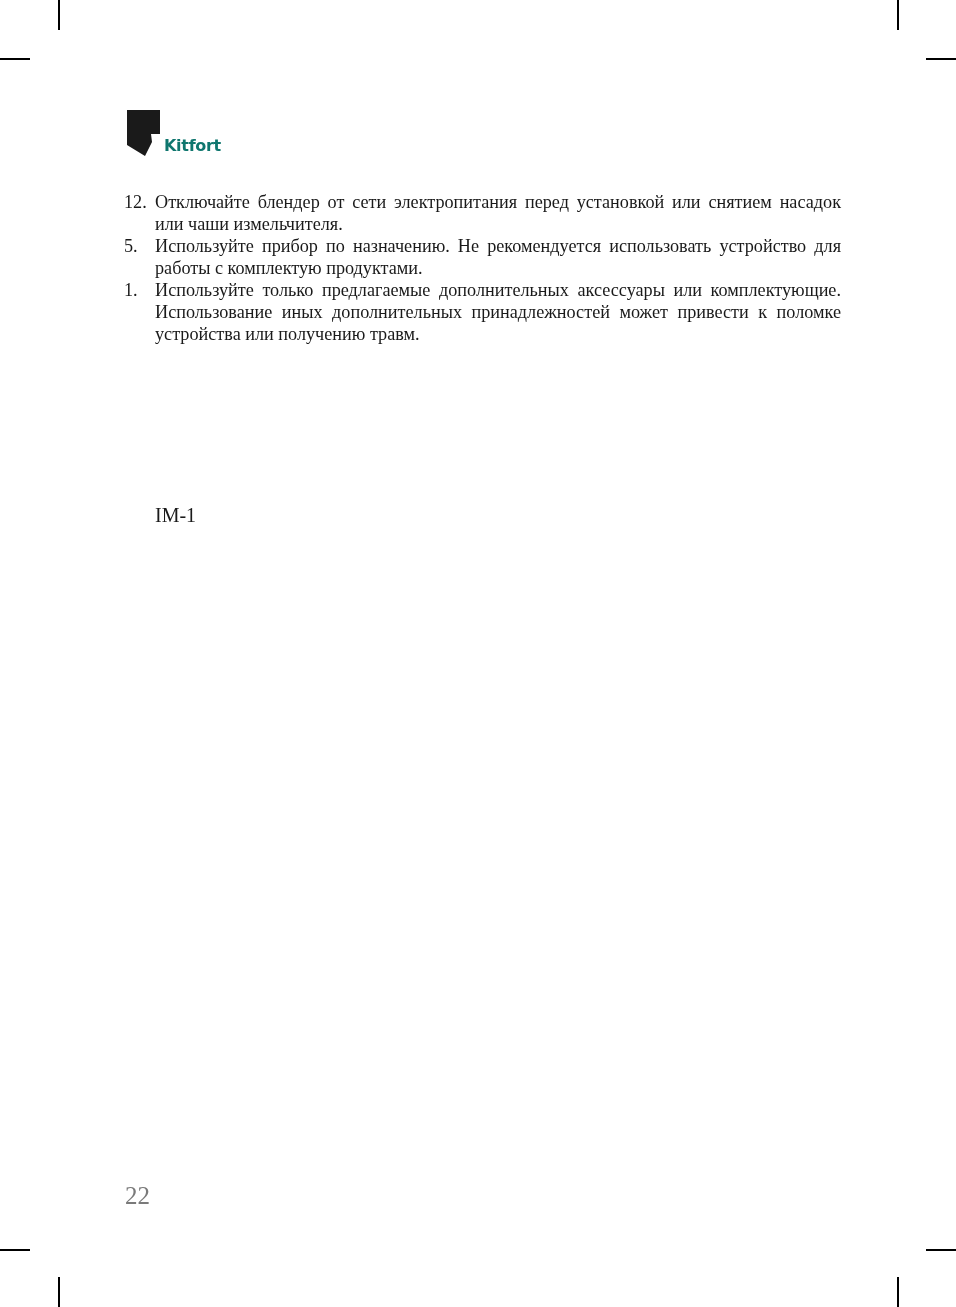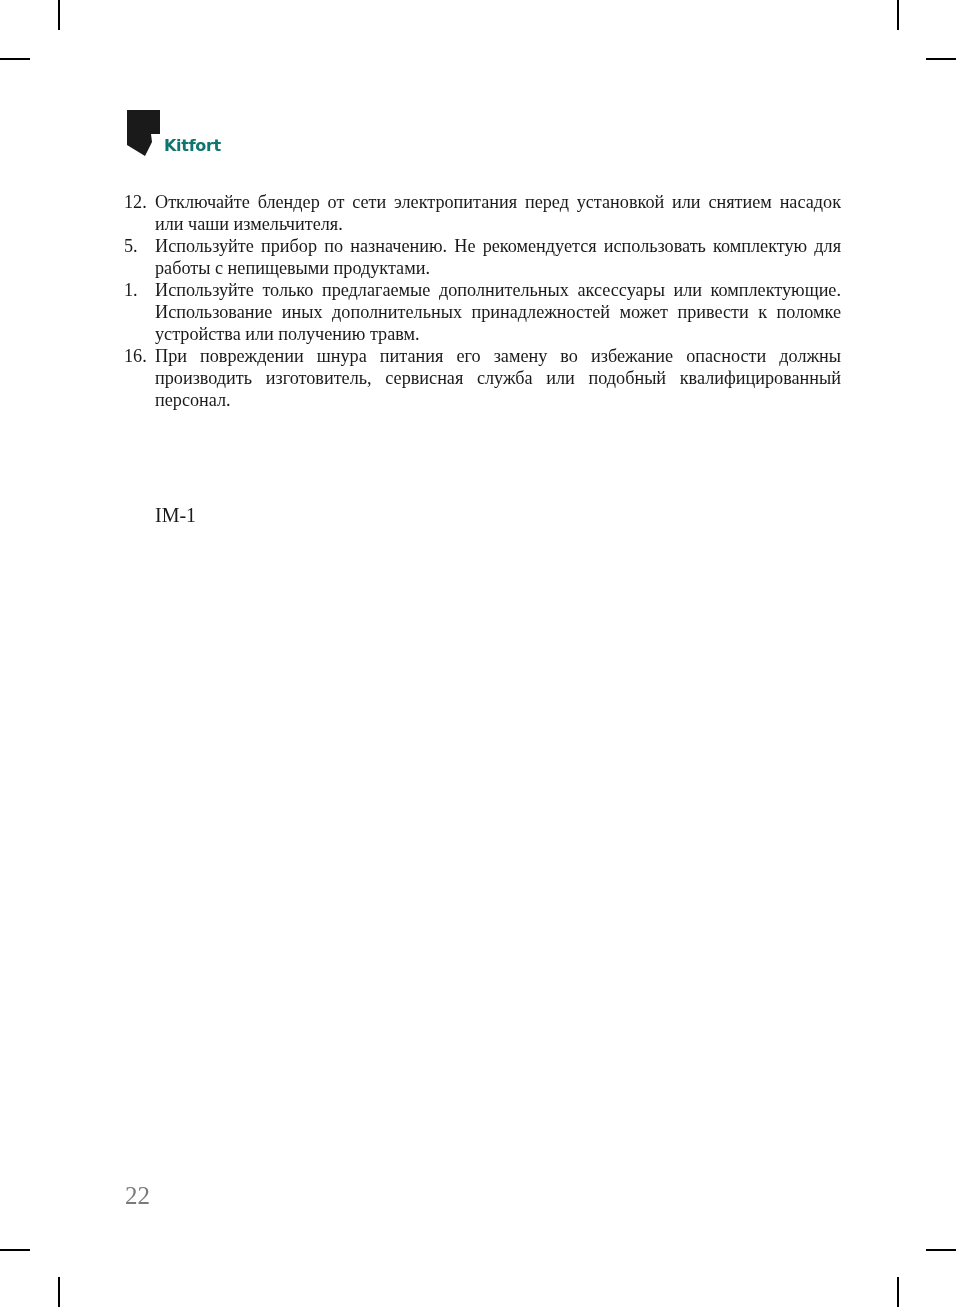--- a/index.html
+++ b/index.html
@@ -36,26 +36,22 @@
   <span class="logo-text">Kitfort</span>
 </div>
 
 <ol class="list">
   <li class="item">
     <span class="num">12.</span>
     <span>Отключайте блендер от сети электропитания перед установкой или снятием насадок или чаши измельчителя.</span>
   </li>
   <li class="item">
     <span class="num">5.</span>
-    <span>Используйте прибор по назначению. Не рекомендуется использовать комплектую для работы с непищевыми продуктами.</span>
+    <span>Используйте прибор по назначению. Не рекомендуется использовать устройство для работы с комплектую продуктами.</span>
   </li>
   <li class="item">
     <span class="num">1.</span>
     <span>Используйте только предлагаемые дополнительных аксессуары или комплектую­щие. Использование иных дополнительных принадлежностей может привести к поломке устройства или получению травм.</span>
-  </li>
-  <li class="item">
-    <span class="num">16.</span>
-    <span>При повреждении шнура питания его замену во избежание опасности должны производить изготовитель, сервисная служба или подобный квалифицирован­ный персонал.</span>
   </li>
 </ol>
 
 <div class="code">IM-1</div>
 <div class="pagenum">22</div>
 
 </body></html>

